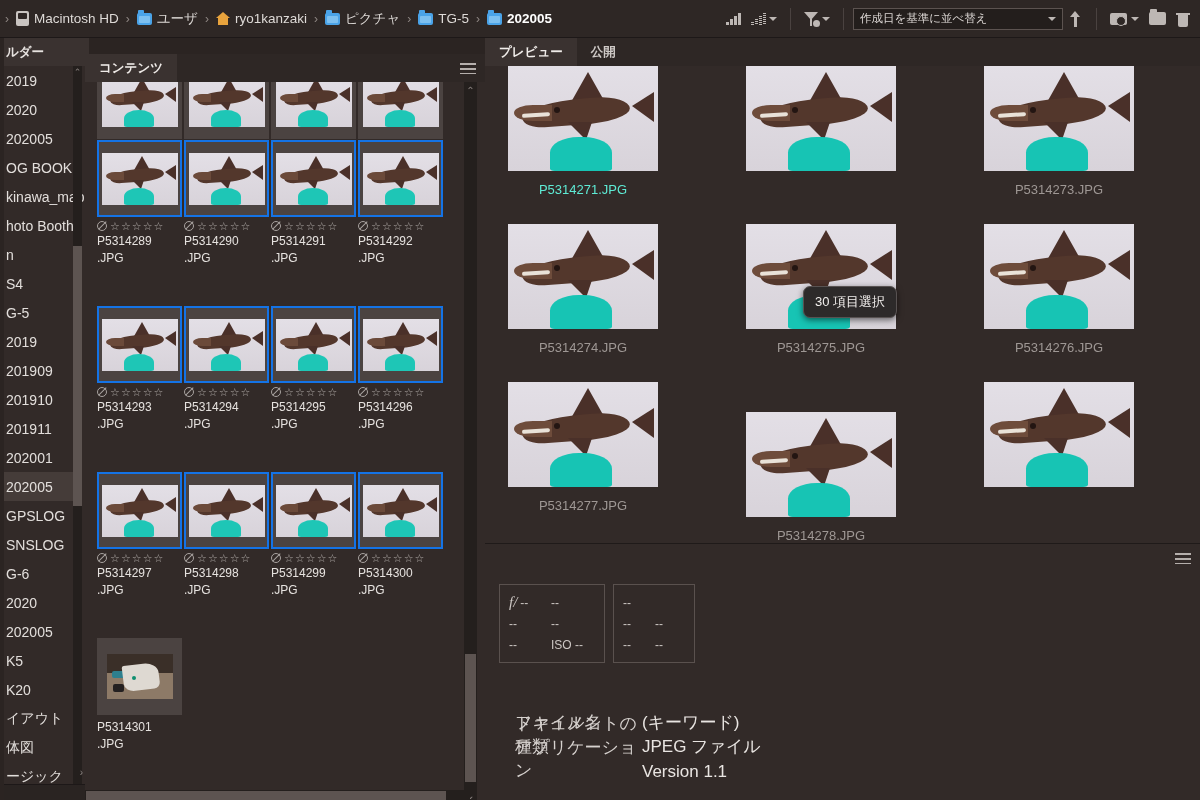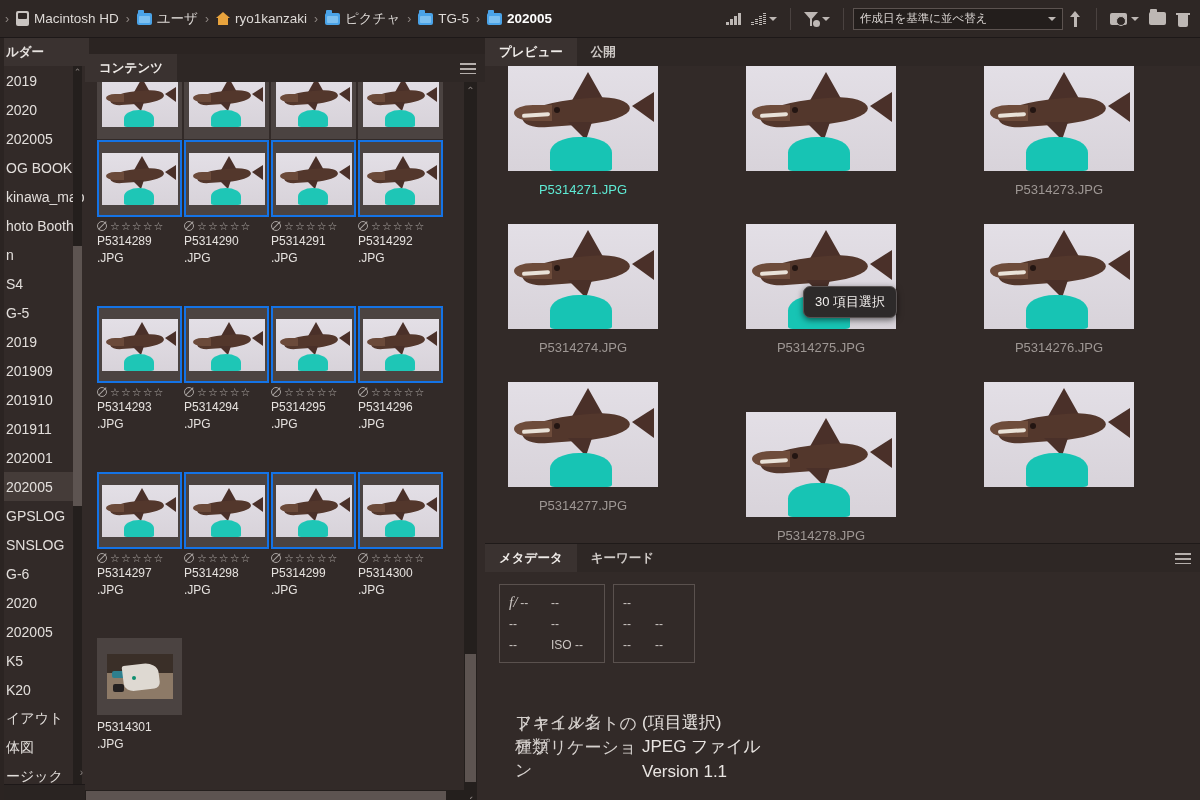--- a/index.html
+++ b/index.html
@@ -827,28 +827,20 @@
             <div class="lowfin"></div>
             <div class="tail"></div>
             <div class="coral"></div>
           </div>
   </div>
       </div>
     <div class="tooltip" style="left:318px;top:248px;">30 項目選択</div>
   </div>
 
   <div class="meta">
-    <div class="panel-head" id="meta-tabs">
-        <div class="panel-tab ">
-    <span>メタデータ</span>
-        </div>
-        <div class="panel-tab inactive">
-    <span>キーワード</span>
-        </div>
-      </div>
     <div class="hamb" style="top:9px;right:9px;position:absolute;"></div>
     <div class="mboxes">
       <div class="mbox b1">
         <div class="mrow">
           <span class="c1"><span class="fsl">f/</span><span>--</span></span>
           <span class="c2">--</span>
         </div>
         <div class="mrow">
           <span class="c1">--</span>
           <span class="c2">--</span>
@@ -869,21 +861,21 @@
         <div class="mrow">
           <span class="c1">--</span>
           <span class="c2">--</span>
         </div>
       </div>
     </div>
     <div class="props">
       <div id="prop-rows">
           <div class="prop-row">
     <span class="prop-k">ファイル名</span>
-    <span class="prop-v">(項目選択)</span>
+    <span class="prop-v">(キーワード)</span>
   </div>
           <div class="prop-row">
     <span class="prop-k">ドキュメントの種類</span>
     <span class="prop-v">JPEG ファイル</span>
   </div>
           <div class="prop-row">
     <span class="prop-k">アプリケーション</span>
     <span class="prop-v">Version 1.1</span>
   </div>
         </div>

